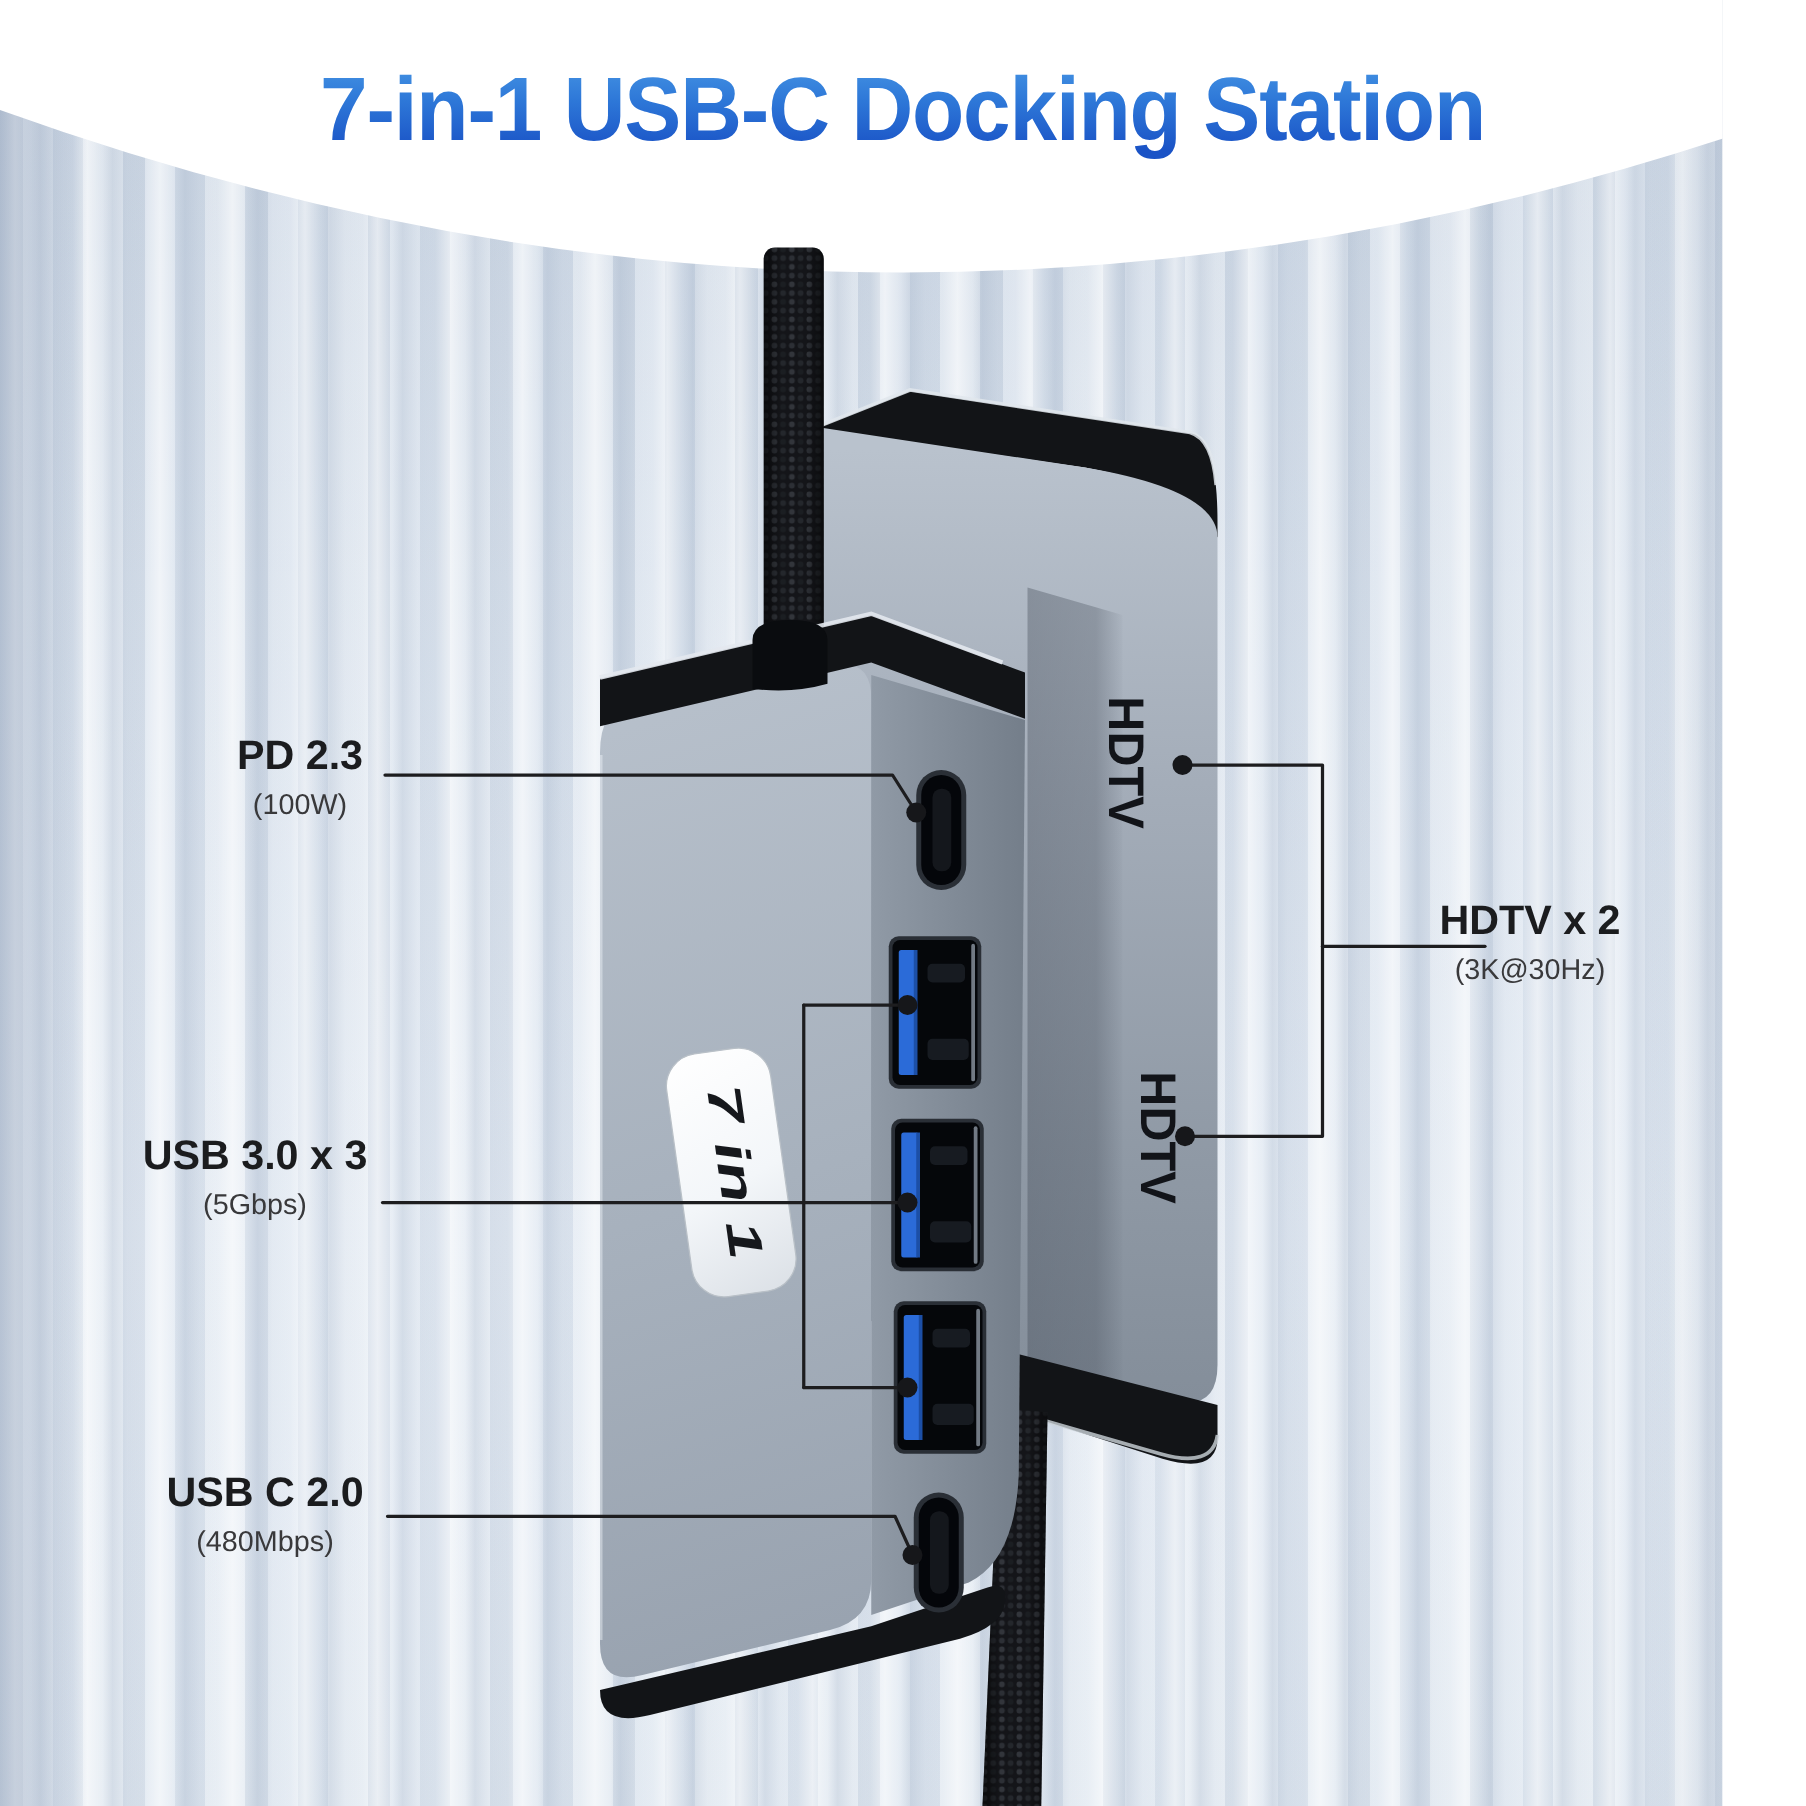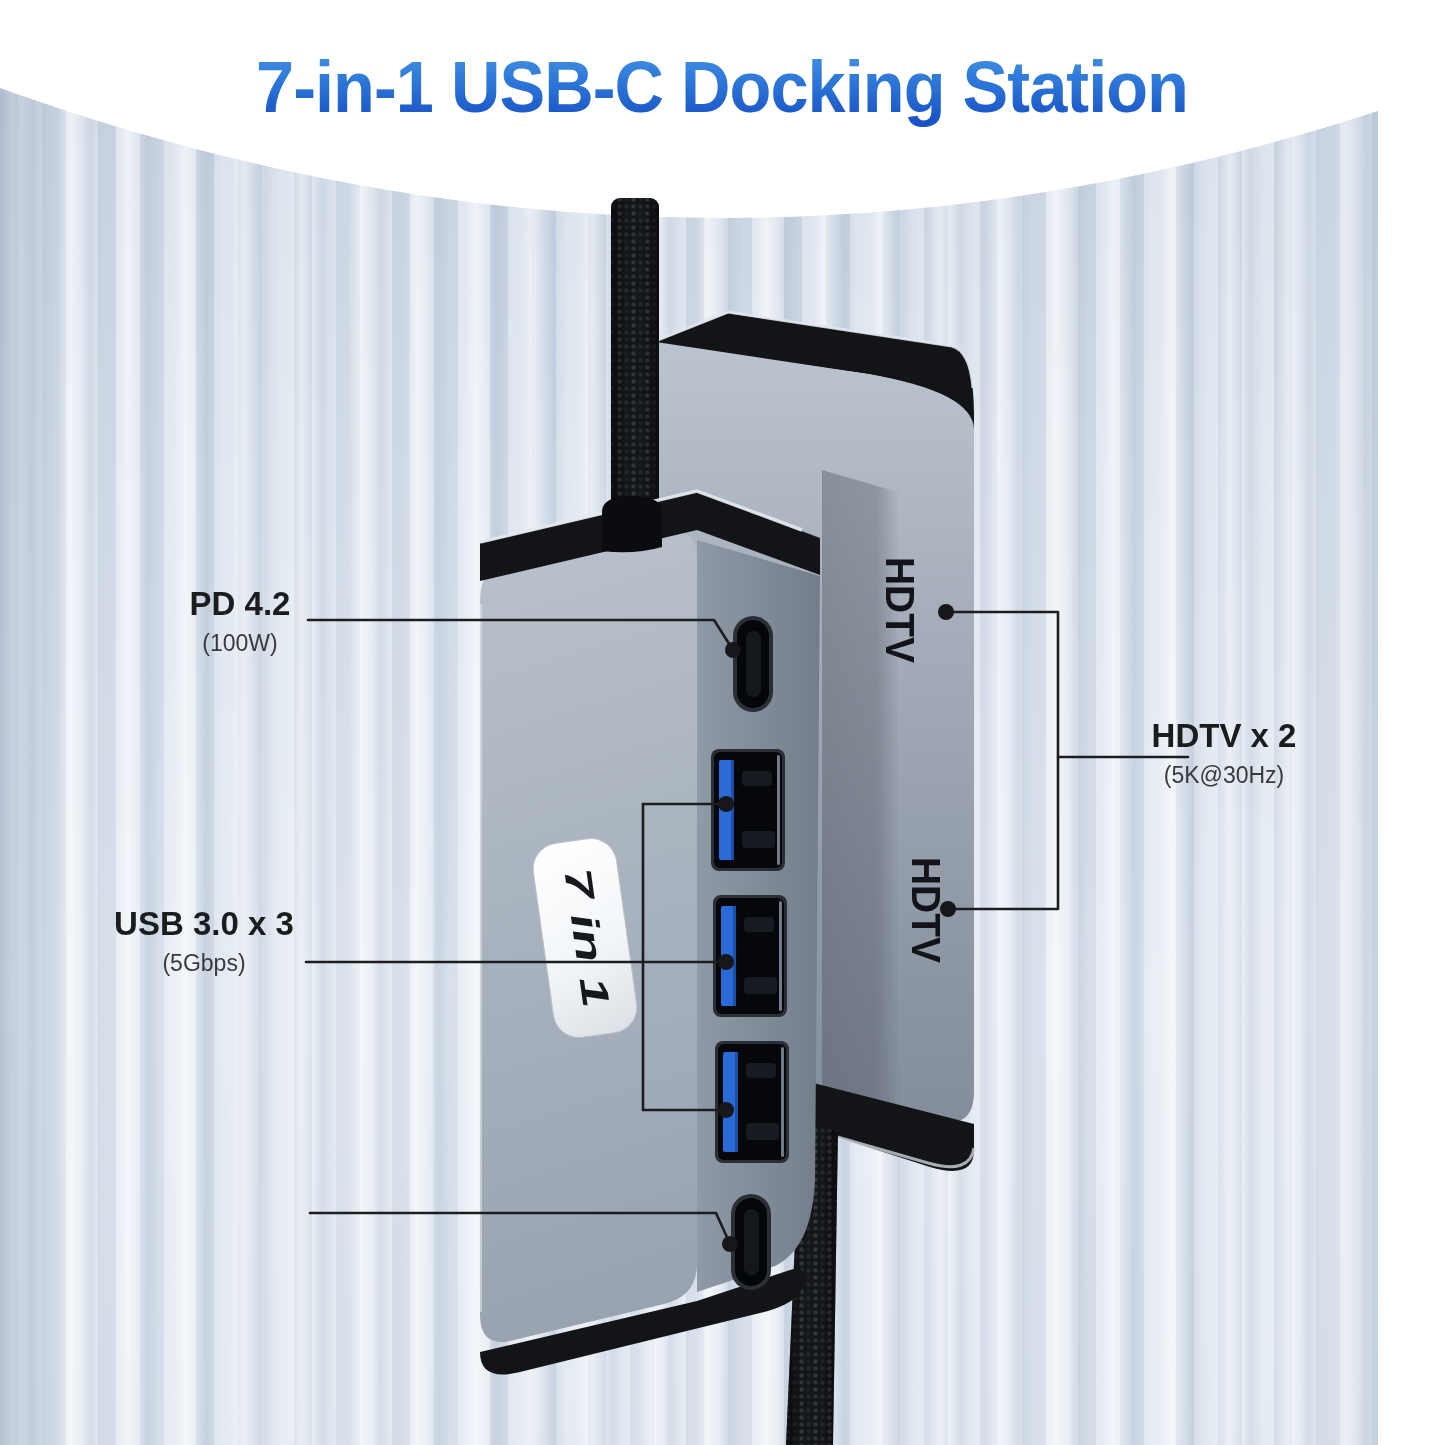--- a/index.html
+++ b/index.html
@@ -155,24 +155,28 @@
       <circle cx="726" cy="804" r="8"></circle>
       <circle cx="726" cy="962" r="8"></circle>
       <circle cx="726" cy="1110" r="8"></circle>
       <circle cx="730" cy="1244" r="8"></circle>
       <circle cx="946" cy="612" r="8"></circle>
       <circle cx="948" cy="909" r="8"></circle>
     </g>
   </svg>
 
   <div class="callout co-pd">
-    <div class="main">PD 4.2</div>
+    <div class="main">PD 2.3</div>
     <div class="spec">(100W)</div>
   </div>
   <div class="callout co-usb3">
     <div class="main">USB 3.0 x 3</div>
     <div class="spec">(5Gbps)</div>
   </div>
+  <div class="callout co-usbc">
+    <div class="main">USB C 2.0</div>
+    <div class="spec">(480Mbps)</div>
+  </div>
   <div class="callout co-hdtv">
     <div class="main">HDTV x 2</div>
-    <div class="spec">(5K@30Hz)</div>
+    <div class="spec">(3K@30Hz)</div>
   </div>
 </div>
 
 </body></html>

